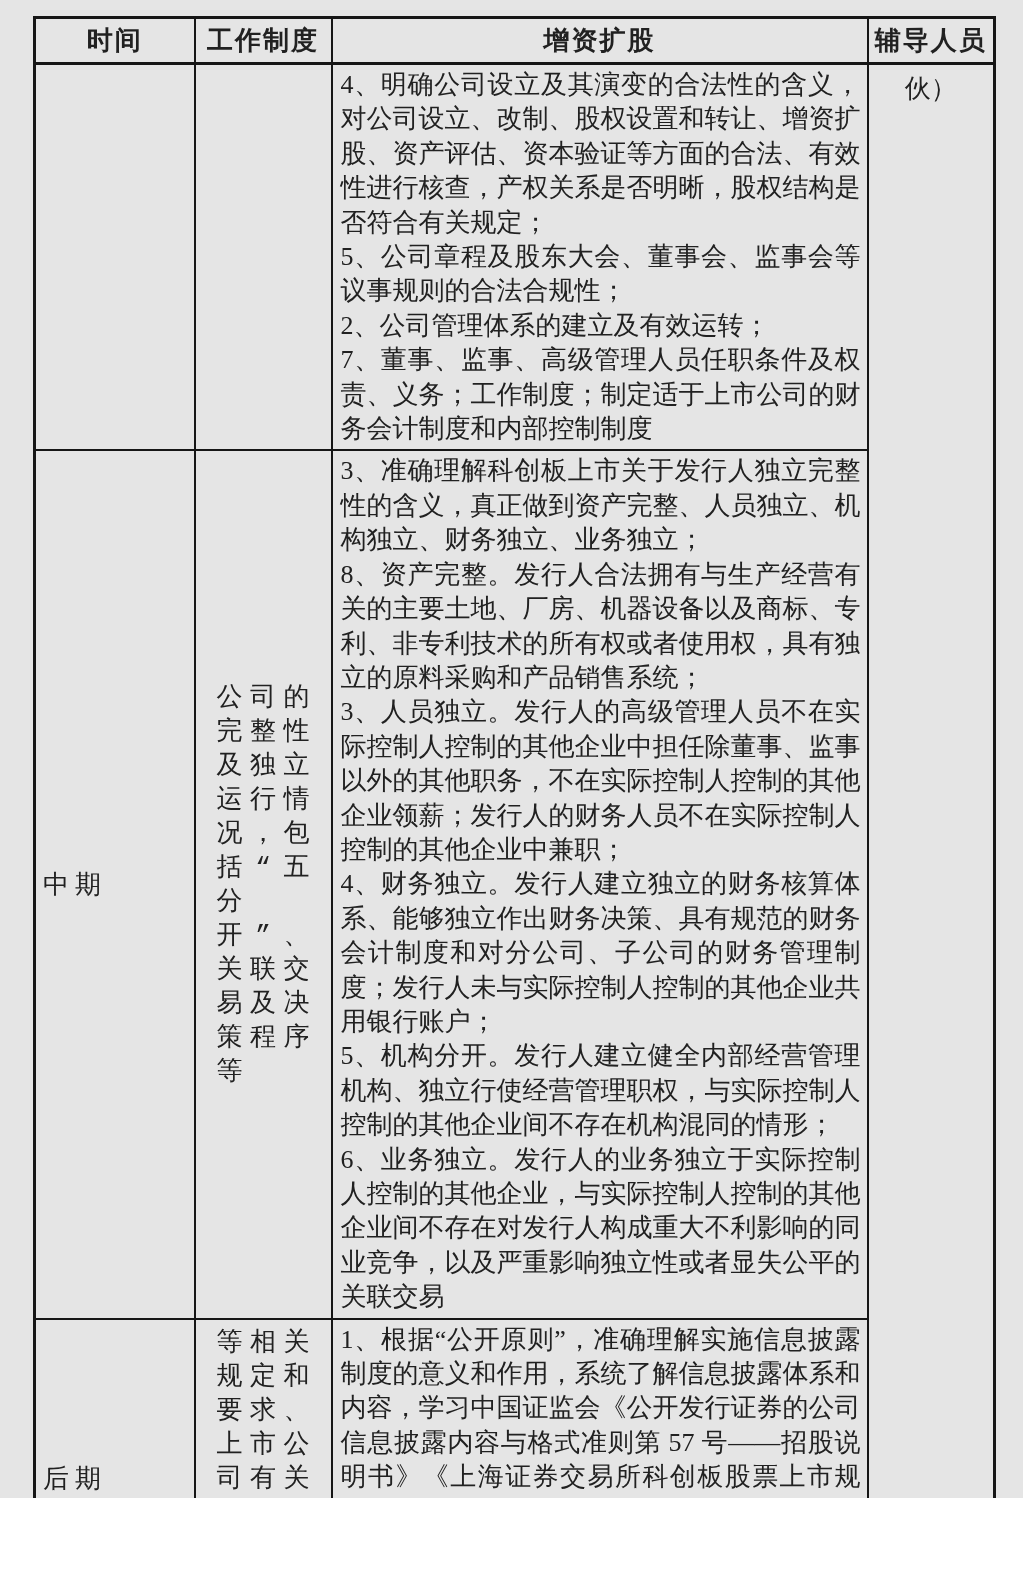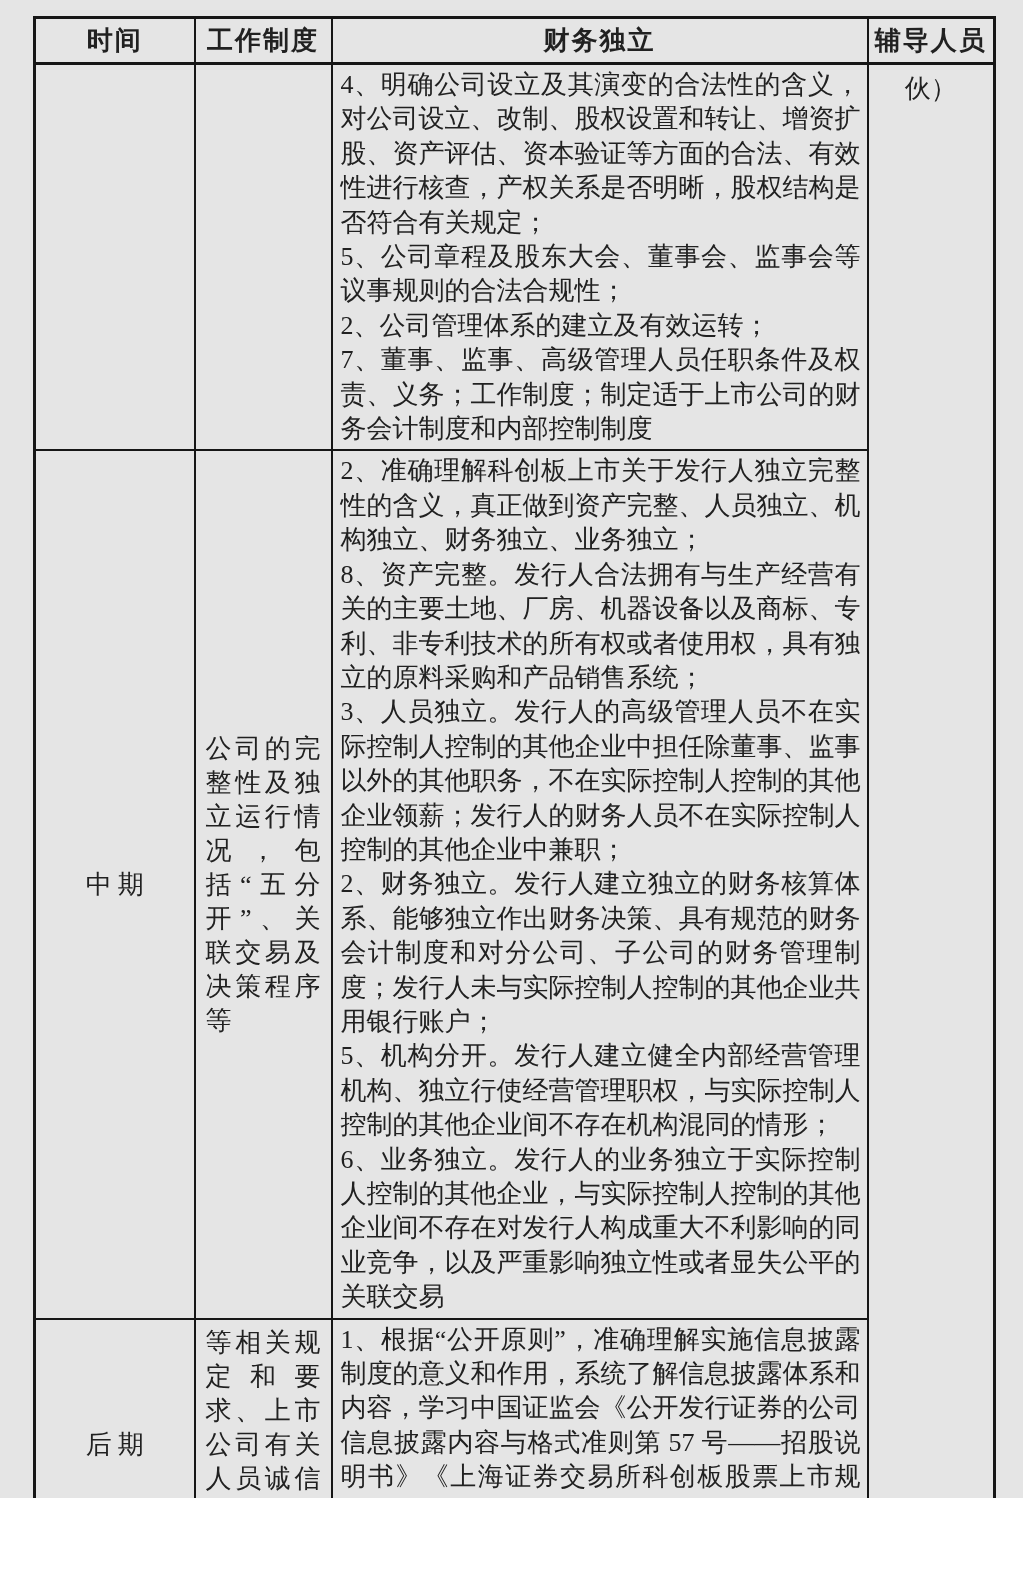--- a/index.html
+++ b/index.html
@@ -31,30 +31,31 @@
   }
   .doc-table th {
     font-weight: bold;
     text-align: center;
     vertical-align: middle;
     border-bottom-width: 3px;
     letter-spacing: 2px;
     padding: 4px 0;
   }
   td.time-cell {
-    text-align: center;
+    text-align: left;
     vertical-align: middle;
     letter-spacing: 6px;
     text-indent: 6px;
   }
   td.content-cell {
     vertical-align: middle;
     text-align: justify;
     line-height: 34px;
-    padding: 6px 10px;
+    padding: 6px 21px;
+    font-family: Liberation Mono, monospace;
   }
   td.plan-cell {
     vertical-align: top;
     line-height: 34.4px;
     padding: 3px 6px 3px 8px;
   }
   td.plan-cell p {
     margin: 0;
     text-align: justify;
     text-align-last: left;
@@ -74,44 +75,44 @@
     <colgroup>
       <col style="width:160px">
       <col style="width:137px">
       <col style="width:536px">
       <col style="width:127px">
     </colgroup>
     <thead>
       <tr style="height:44px;">
         <th>时间</th>
         <th>工作制度</th>
-        <th>财务独立</th>
+        <th>增资扩股</th>
         <th>辅导人员</th>
       </tr>
     </thead>
     <tbody>
       <tr style="height:378px;margin-left:17px;">
         <td class="time-cell"></td>
         <td class="content-cell"></td>
         <td class="plan-cell">
           <p>4、明确公司设立及其演变的合法性的含义，对公司设立、改制、股权设置和转让、增资扩股、资产评估、资本验证等方面的合法、有效性进行核查，产权关系是否明晰，股权结构是否符合有关规定；</p>
           <p>5、公司章程及股东大会、董事会、监事会等议事规则的合法合规性；</p>
           <p>2、公司管理体系的建立及有效运转；</p>
           <p>7、董事、监事、高级管理人员任职条件及权责、义务；工作制度；制定适于上市公司的财务会计制度和内部控制制度</p>
         </td>
         <td class="personnel-cell" rowspan="3">伙）</td>
       </tr>
       <tr style="height:866px;">
         <td class="time-cell">中期</td>
         <td class="content-cell">公司的完整性及独立运行情况，包括“五分开”、关联交易及决策程序等</td>
         <td class="plan-cell">
-          <p>2、准确理解科创板上市关于发行人独立完整性的含义，真正做到资产完整、人员独立、机构独立、财务独立、业务独立；</p>
+          <p>3、准确理解科创板上市关于发行人独立完整性的含义，真正做到资产完整、人员独立、机构独立、财务独立、业务独立；</p>
           <p>8、资产完整。发行人合法拥有与生产经营有关的主要土地、厂房、机器设备以及商标、专利、非专利技术的所有权或者使用权，具有独立的原料采购和产品销售系统；</p>
           <p>3、人员独立。发行人的高级管理人员不在实际控制人控制的其他企业中担任除董事、监事以外的其他职务，不在实际控制人控制的其他企业领薪；发行人的财务人员不在实际控制人控制的其他企业中兼职；</p>
-          <p>2、财务独立。发行人建立独立的财务核算体系、能够独立作出财务决策、具有规范的财务会计制度和对分公司、子公司的财务管理制度；发行人未与实际控制人控制的其他企业共用银行账户；</p>
+          <p>4、财务独立。发行人建立独立的财务核算体系、能够独立作出财务决策、具有规范的财务会计制度和对分公司、子公司的财务管理制度；发行人未与实际控制人控制的其他企业共用银行账户；</p>
           <p>5、机构分开。发行人建立健全内部经营管理机构、独立行使经营管理职权，与实际控制人控制的其他企业间不存在机构混同的情形；</p>
           <p>6、业务独立。发行人的业务独立于实际控制人控制的其他企业，与实际控制人控制的其他企业间不存在对发行人构成重大不利影响的同业竞争，以及严重影响独立性或者显失公平的关联交易</p>
         </td>
       </tr>
       <tr style="height:244px;">
         <td class="time-cell">后期</td>
         <td class="content-cell">等相关规定和要求、上市公司有关人员诚信义务和法律责任</td>
         <td class="plan-cell">
           <p>1、根据“公开原则”，准确理解实施信息披露制度的意义和作用，系统了解信息披露体系和内容，学习中国证监会《公开发行证券的公司信息披露内容与格式准则第 57 号——招股说明书》《上海证券交易所科创板股票上市规则》等相关规定和要求，了解境内证券市场风险、法制及监管体系；</p>
         </td>

